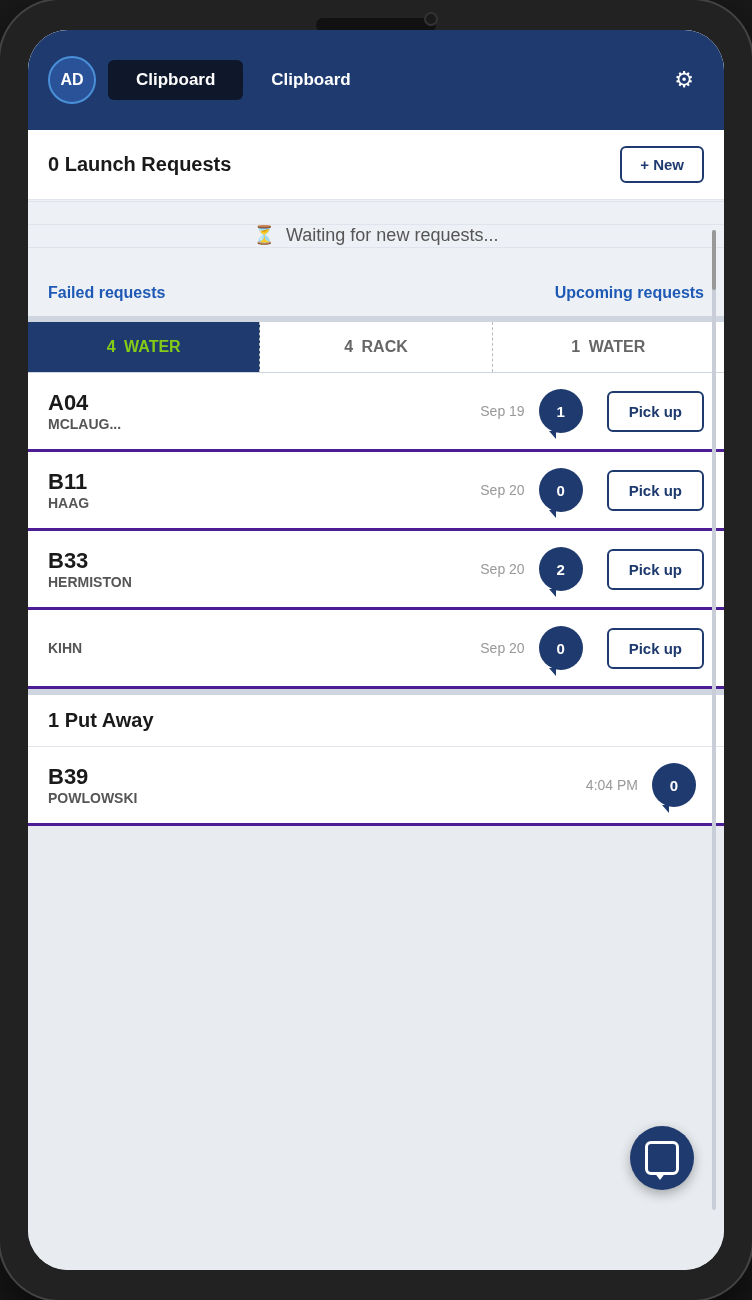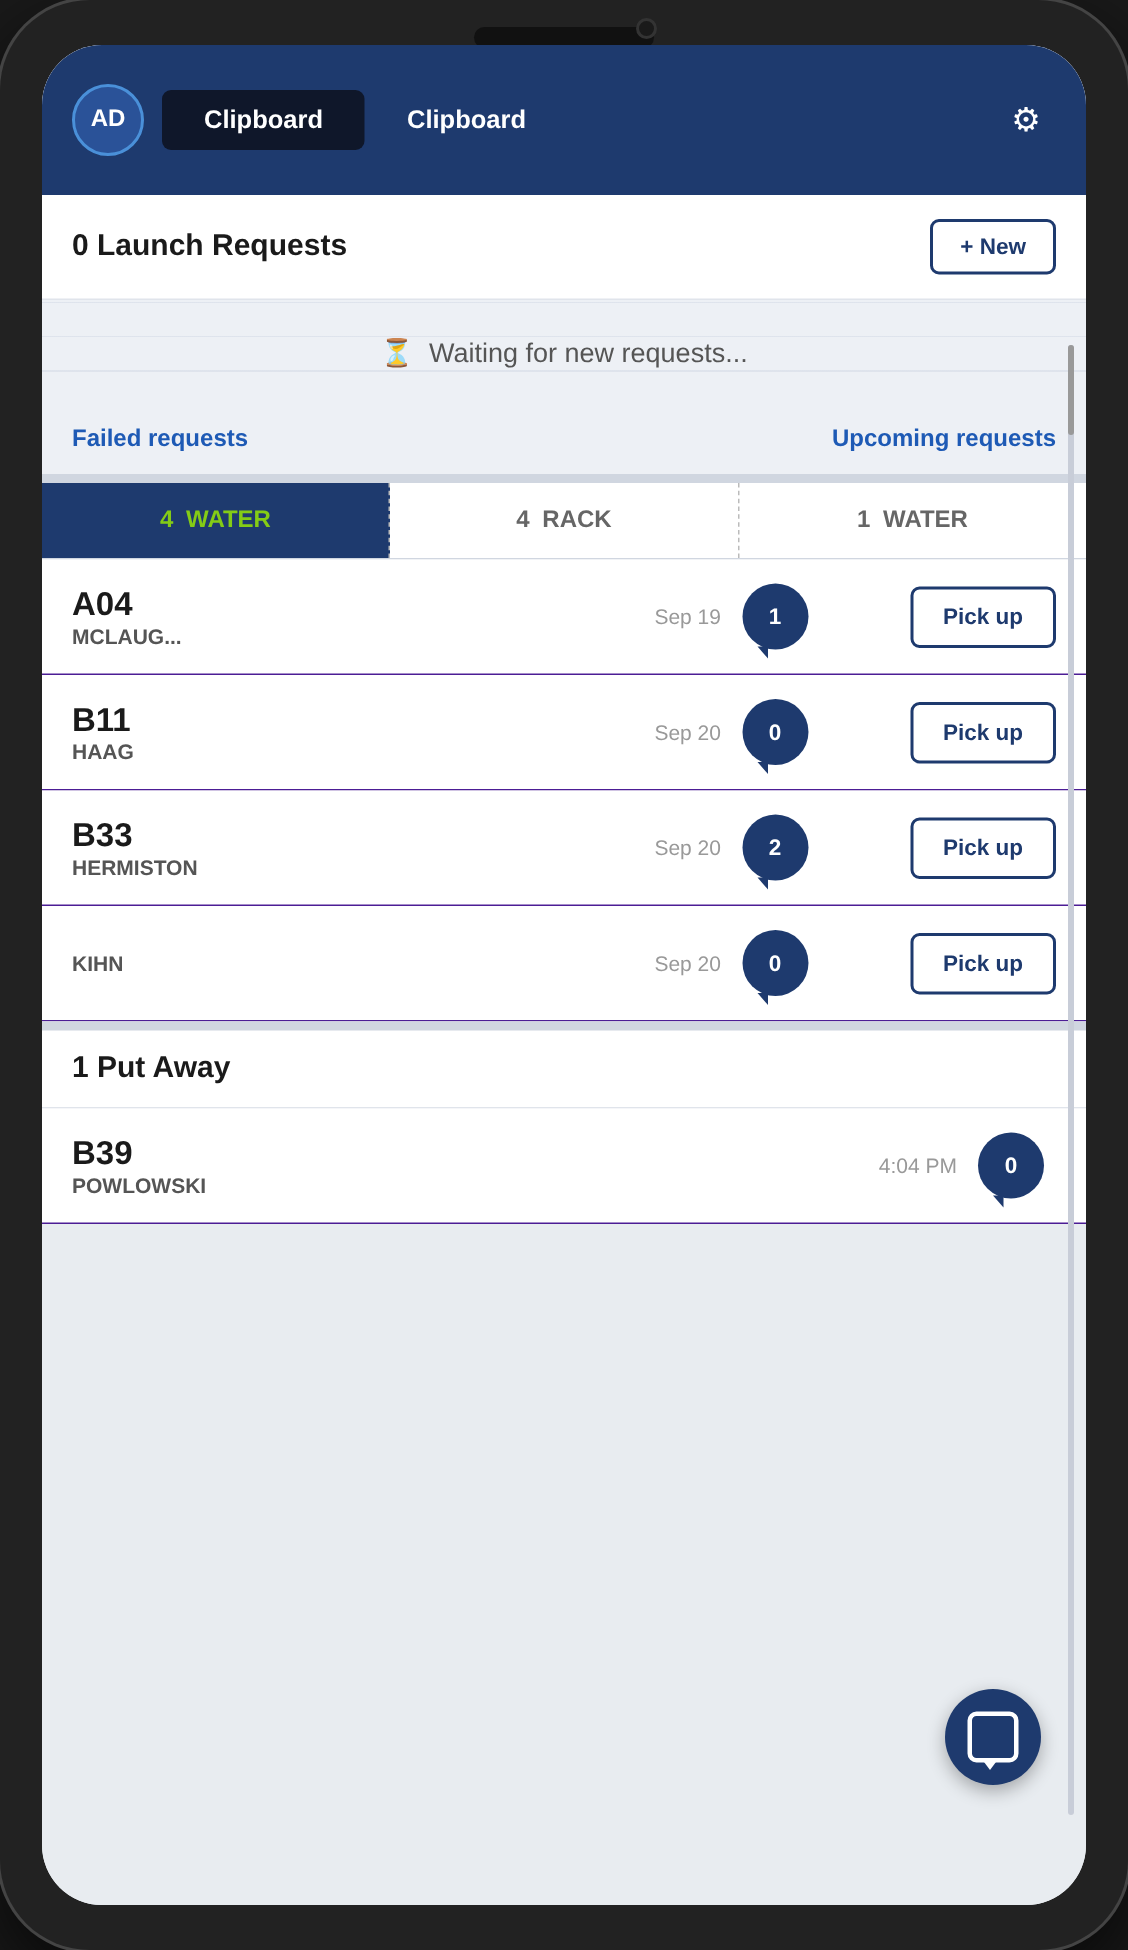--- a/index.html
+++ b/index.html
@@ -191,22 +191,21 @@
       font-weight: 900;
       margin-right: 4px;
     }
 
     
     .item-row {
       background: white;
       padding: 16px 20px;
       display: flex;
       align-items: center;
-      border-bottom: 1px solid #4c1d95;
-      gap: 44px;
+      border-bottom: 3px solid #4c1d95;
     }
     .item-info {
       flex: 1;
     }
     .item-code {
       font-size: 22px;
       font-weight: 900;
       color: #1a1a1a;
     }
     .item-name {

